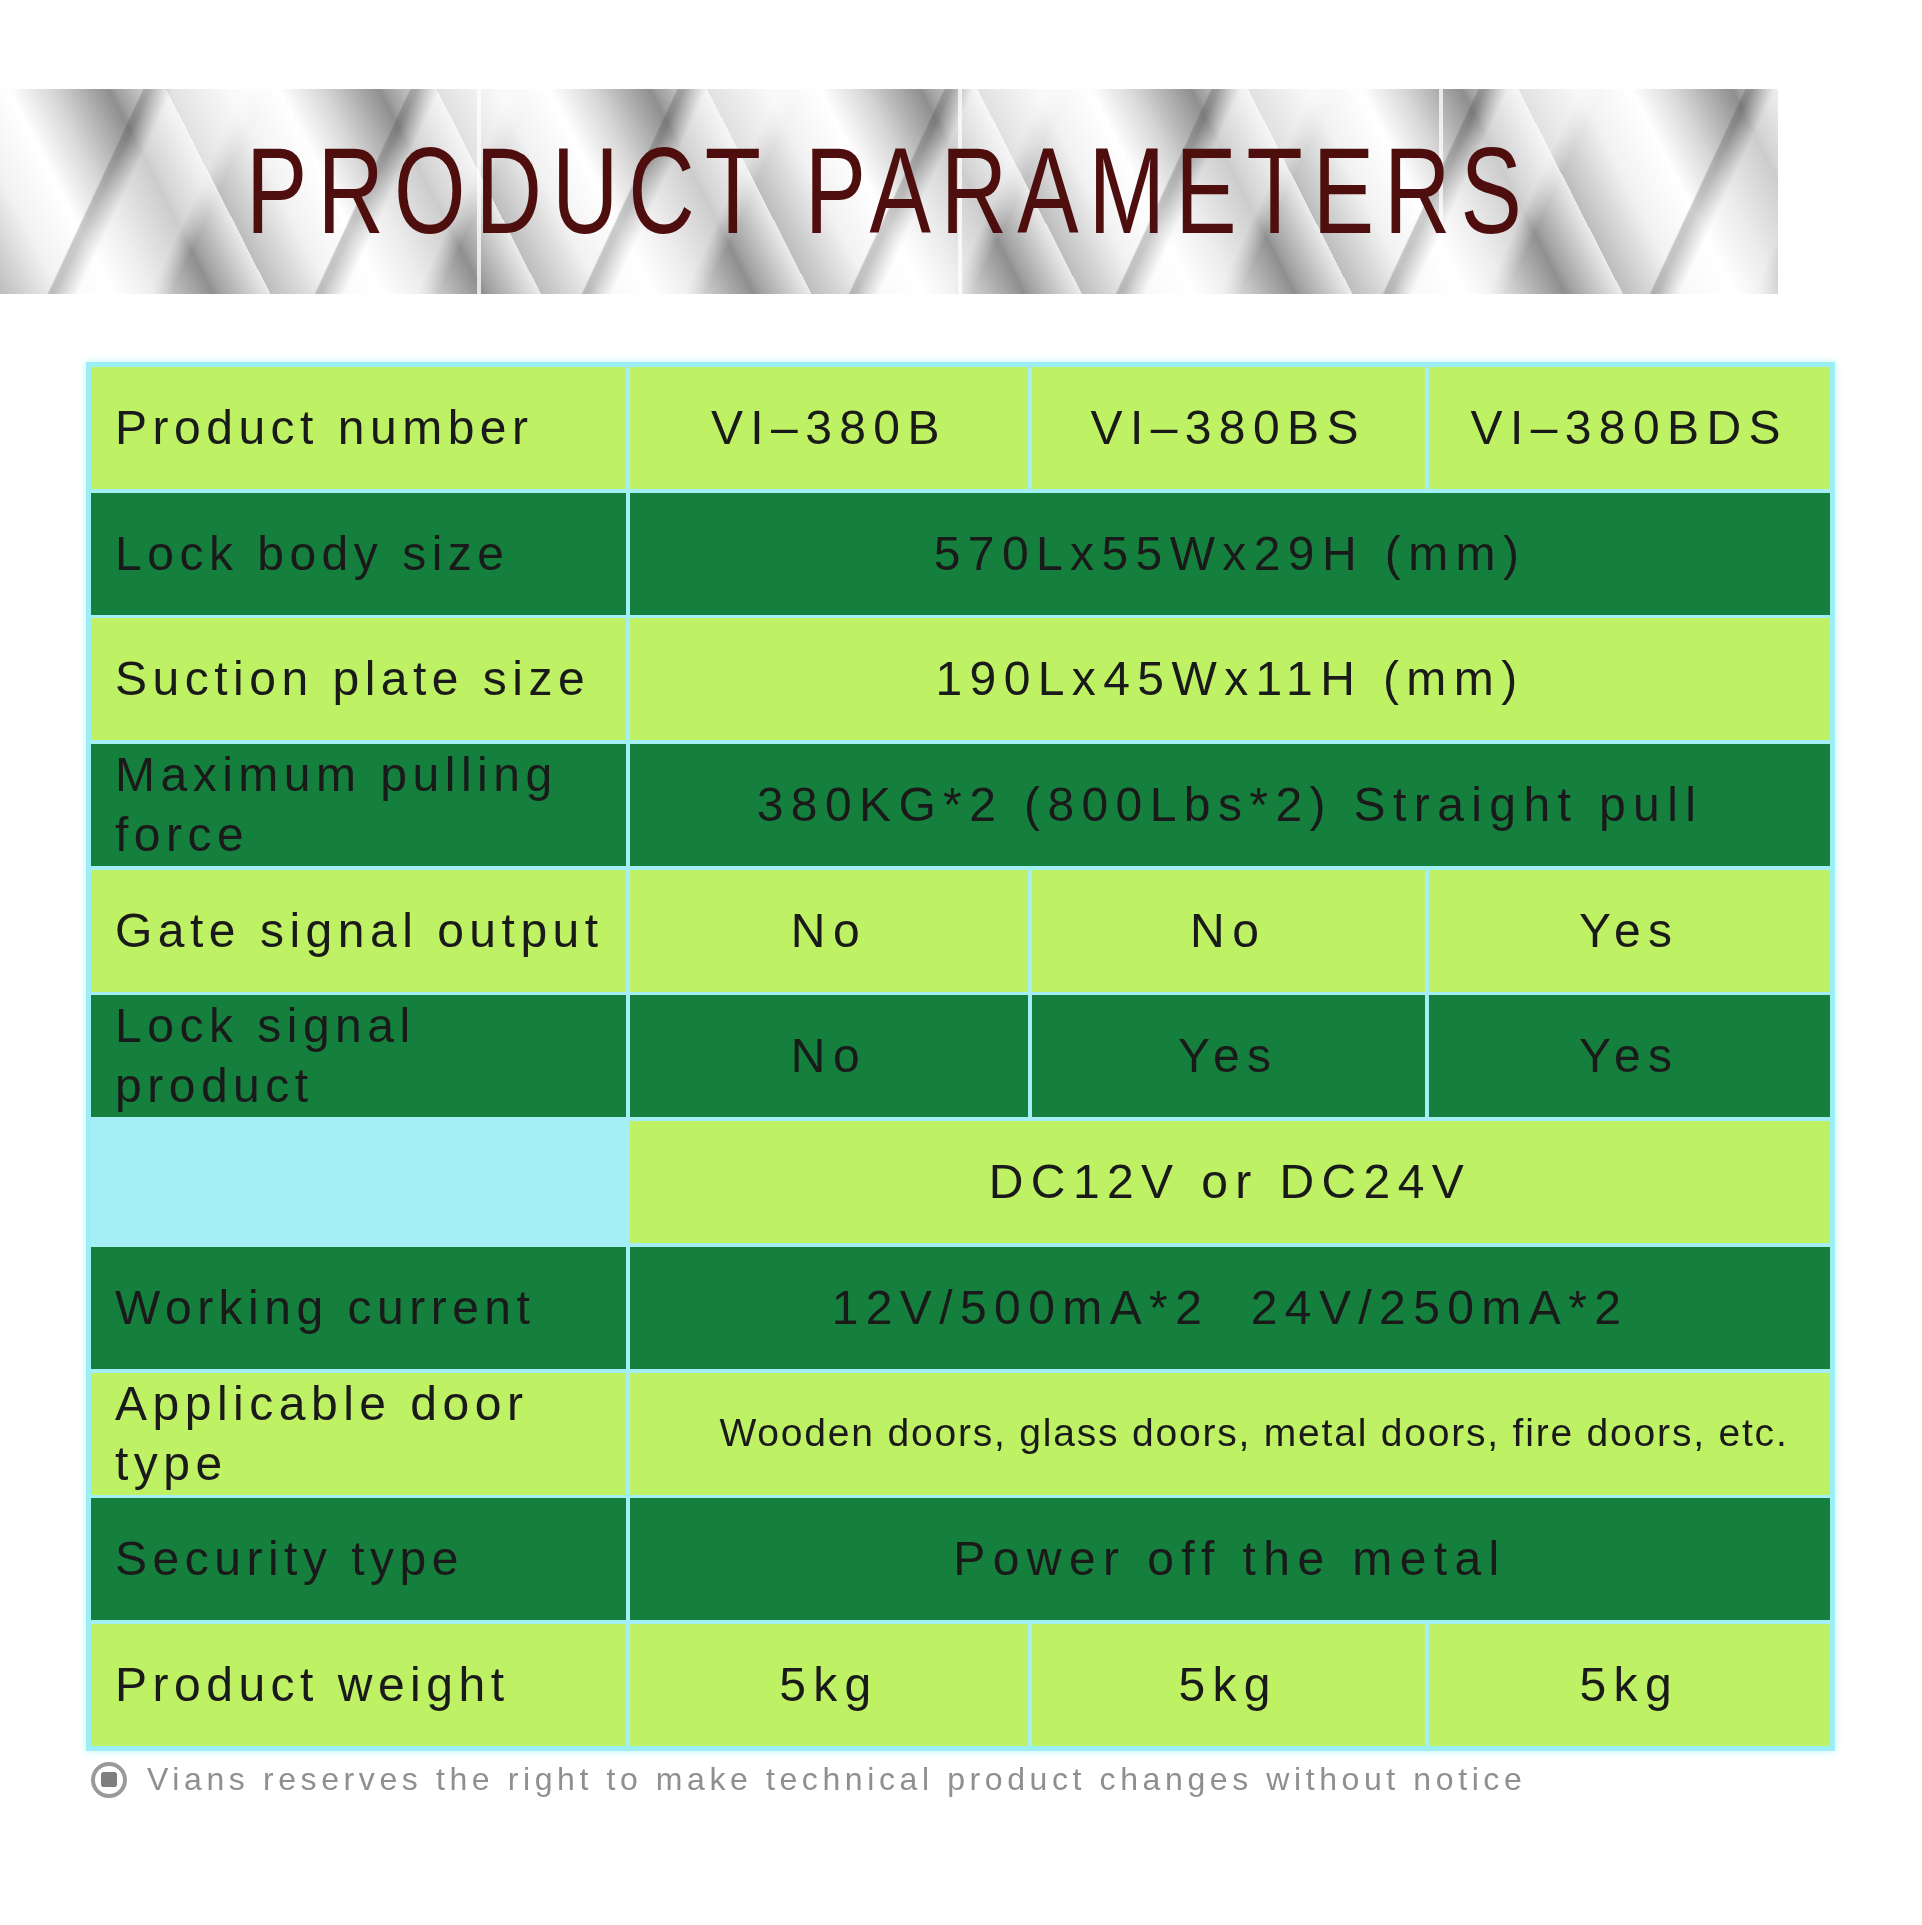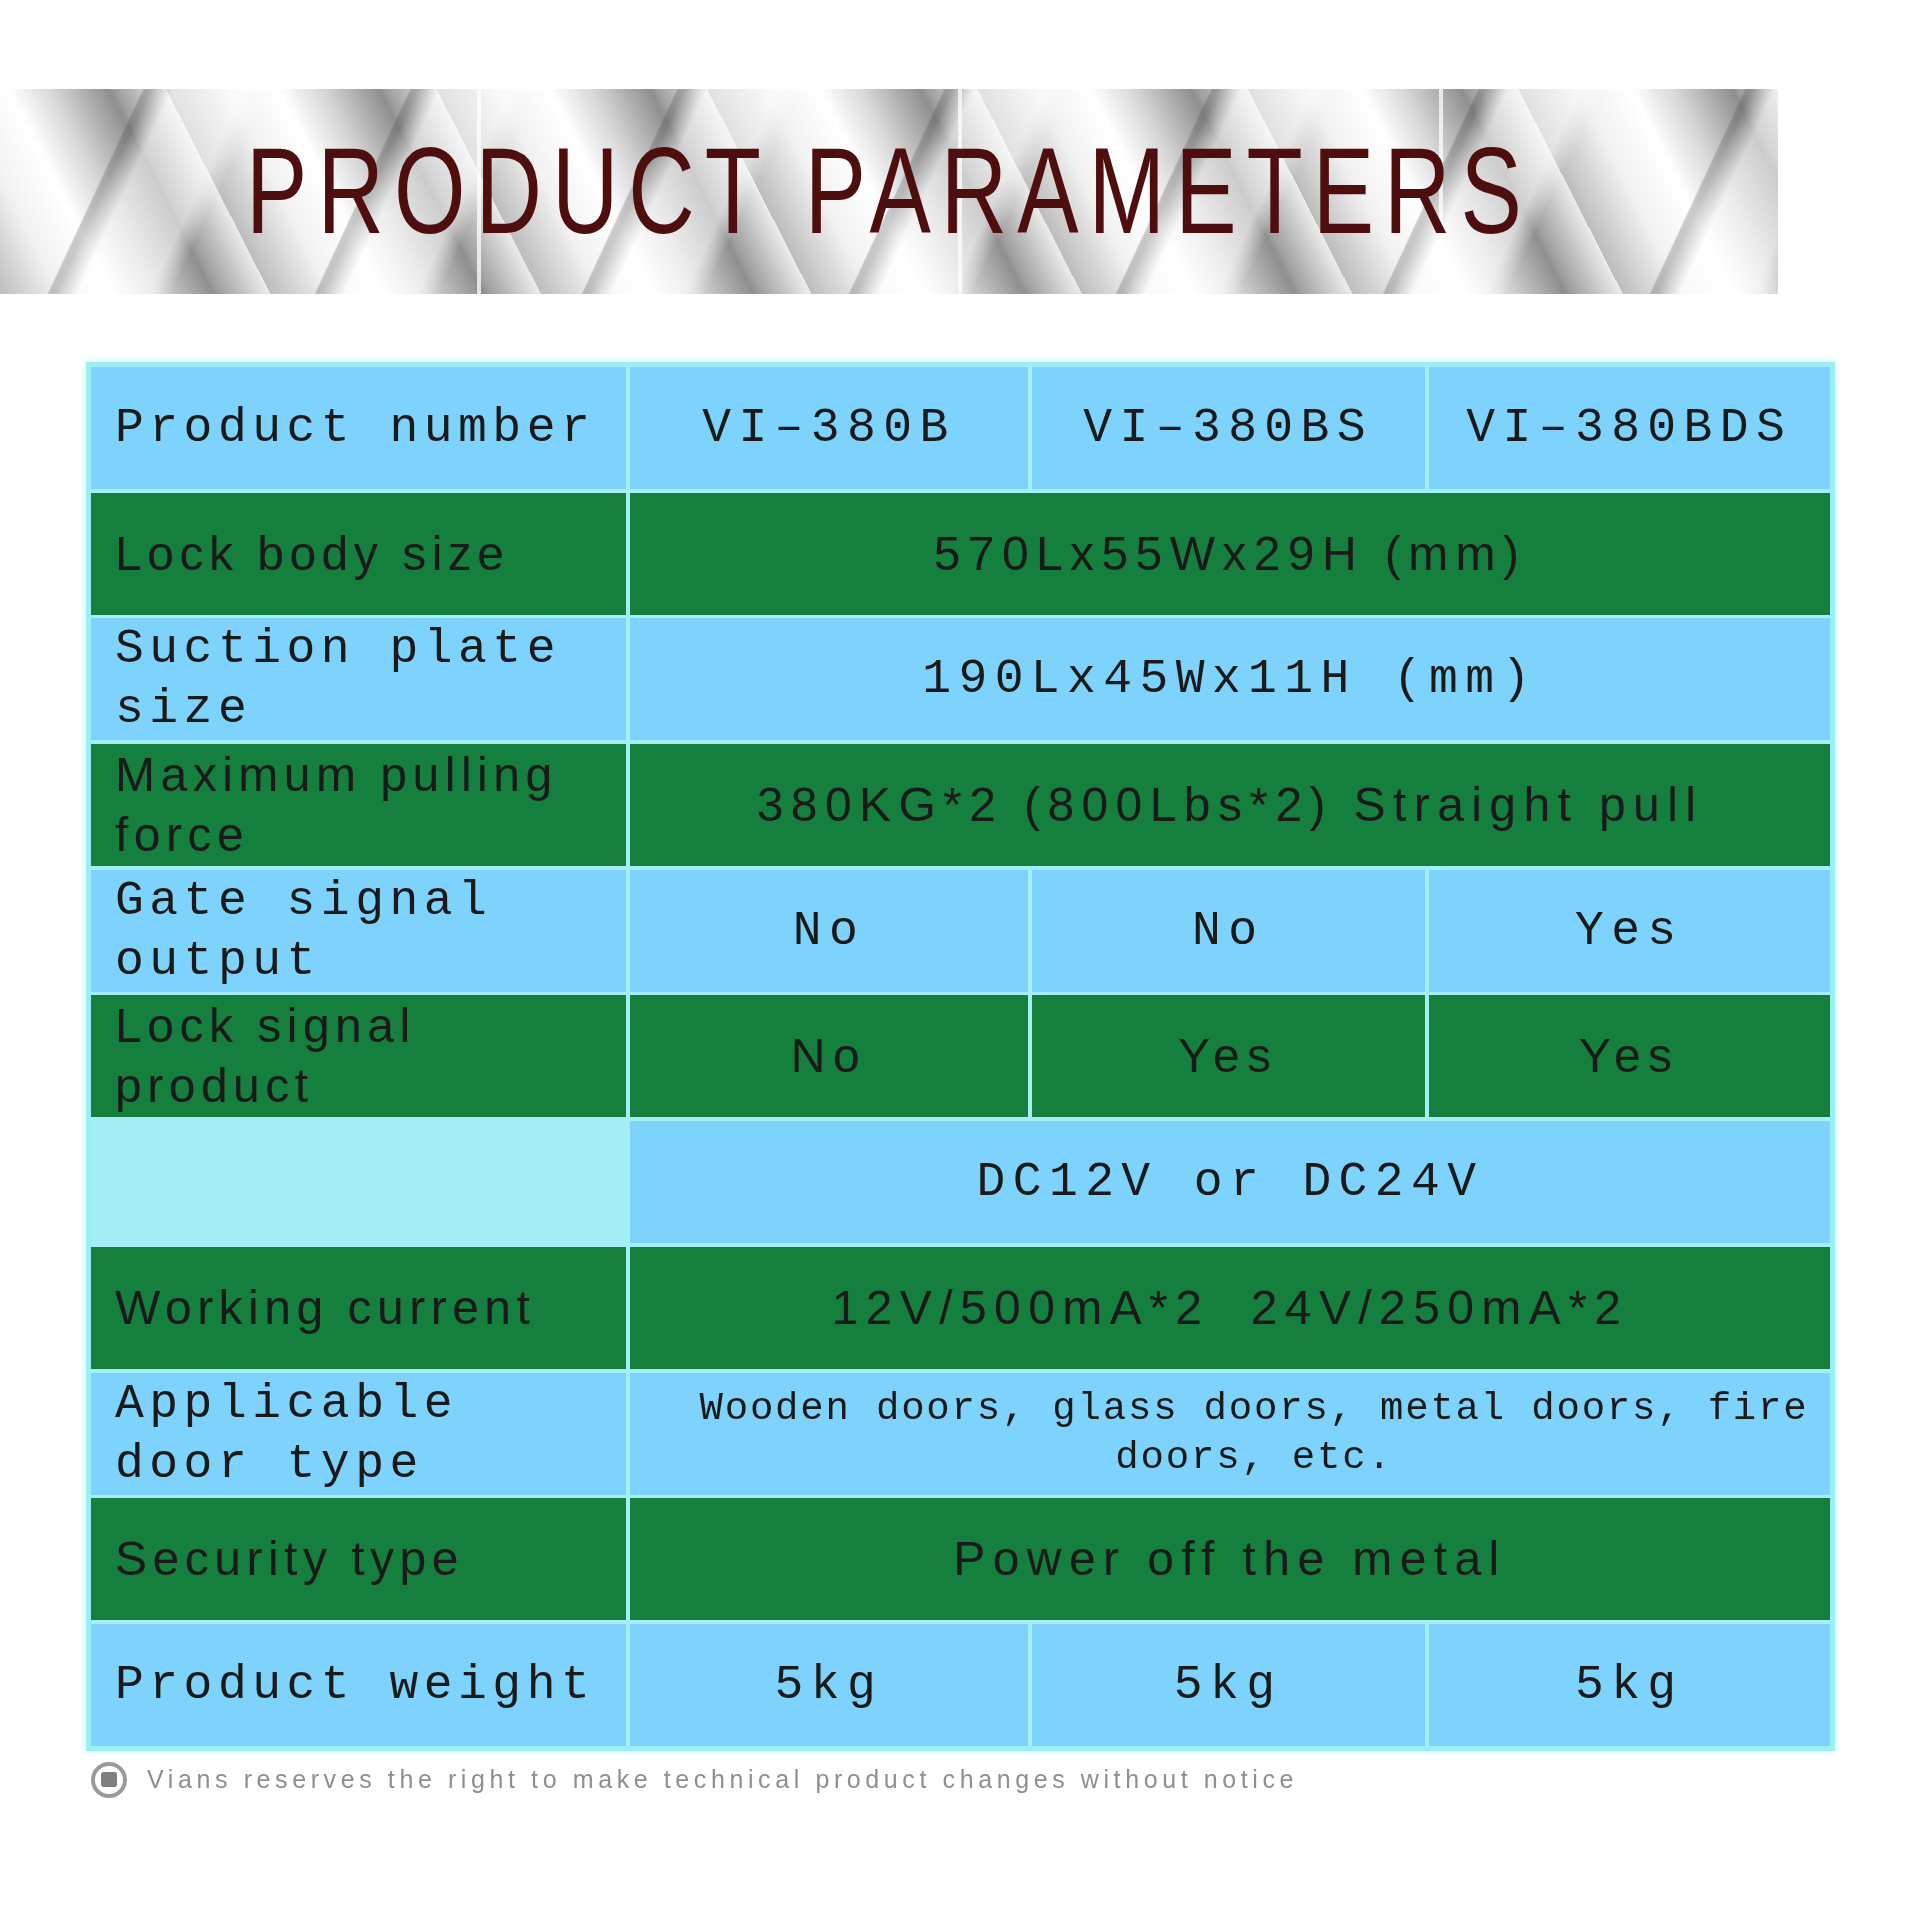--- a/index.html
+++ b/index.html
@@ -50,40 +50,40 @@
     text-align:center;
     line-height:1.25;
   }
   .cell.label{
     justify-content:flex-start;text-align:left;
     padding:0 9.2px 0 24px;
     font-size:48px;letter-spacing:5.5px;
   }
   .cell.span3{grid-column:2 / 5;}
   .cell.small{font-size:39px;letter-spacing:1.8px;padding-left:48px;}
-  .dark{background:#7dd3fc;font-family:Liberation Mono, monospace;}
+  .dark{background:#bef264;}
   .light{background:#15803d;}
 
   
   .footer{
     position:absolute;left:91px;top:1759px;height:41px;
     display:flex;align-items:center;
   }
   .f-icon{
     width:28px;height:28px;
     border:4.6px solid #9a9a9a;border-radius:50%;
     display:flex;align-items:center;justify-content:center;
     flex:0 0 auto;
   }
   .f-icon .f-square{
     width:15.7px;height:15.7px;border-radius:2.8px;background:#7f7f7f;
   }
   .f-text{
     margin-left:20px;
-    font-size:25px;letter-spacing:4.6px;color:#8f8f8f;
+    font-size:32px;letter-spacing:4.6px;color:#8f8f8f;
     white-space:nowrap;
   }
 </style>
 </head>
 <body>
 
 <div class="page">
 
   <div class="banner">
     <h1>PRODUCT PARAMETERS</h1>

